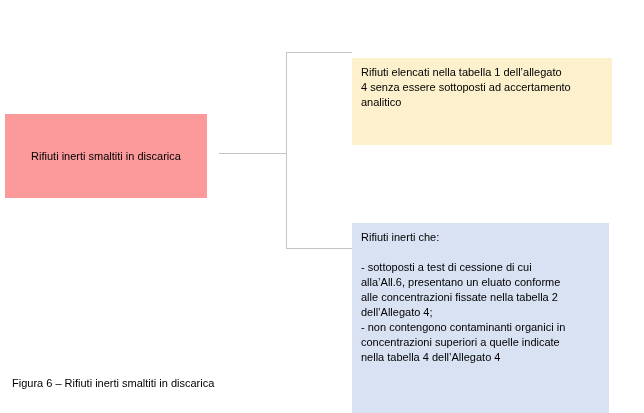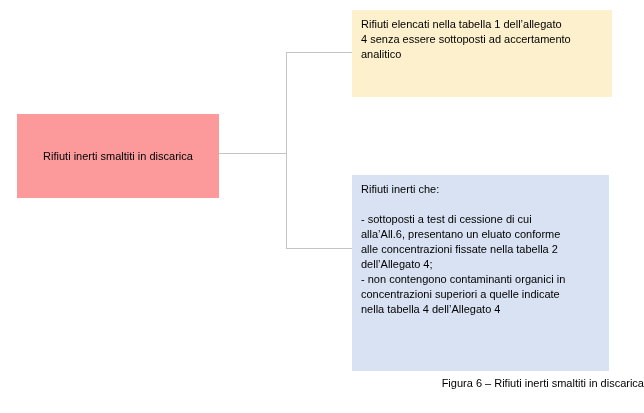--- a/index.html
+++ b/index.html
@@ -16,34 +16,35 @@
     color: #000000;
     overflow: hidden;
   }
   .box {
     position: absolute;
     box-sizing: border-box;
     font-size: 11px;
     line-height: 15px;
   }
   .box.root {
-    left: 17px;
+    left: 5px;
     top: 114px;
     width: 202px;
     height: 84px;
     display: flex;
     align-items: center;
     justify-content: center;
     text-align: center;
     line-height: 14px;
     padding: 2px 6px;
   }
   .box.leaf {
     padding: 7px 9px;
     white-space: pre-line;
+    margin-top: 48px;
   }
   .box.top-leaf {
     left: 352px;
     top: 10px;
     width: 260px;
     height: 87px;
   }
   .box.bottom-leaf {
     left: 352px;
     top: 175px;
@@ -72,24 +73,24 @@
     height: 1px;
   }
   .connector.bottom-h {
     left: 287px;
     top: 248px;
     width: 65px;
     height: 1px;
   }
   .caption {
     position: absolute;
-    left: 0;
+    left: 12px;
     right: 0;
     top: 376px;
-    text-align: right;
+    text-align: left;
     font-size: 11px;
     line-height: 15px;
   }
 </style>
 </head>
 <body>
 
 <div class="stage">
 
   <div class="box root" style="background-color: rgb(251, 153, 155);">Rifiuti inerti smaltiti in discarica</div>

